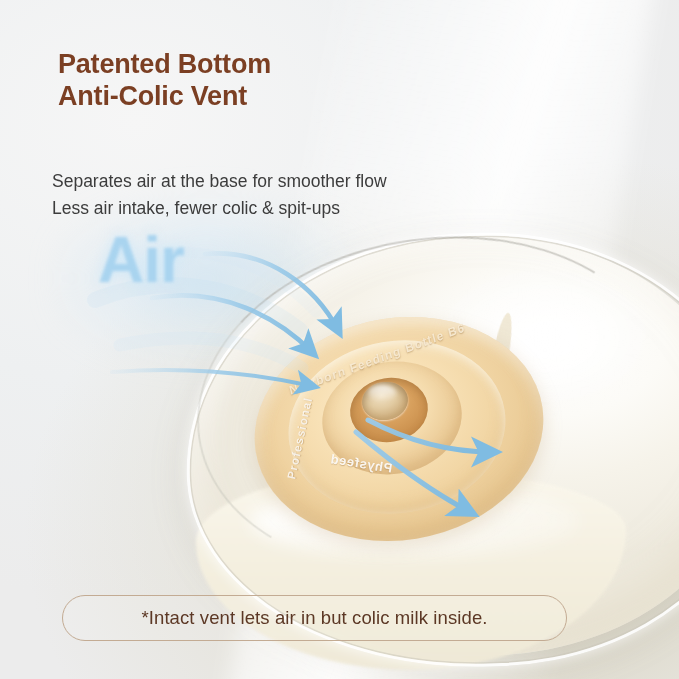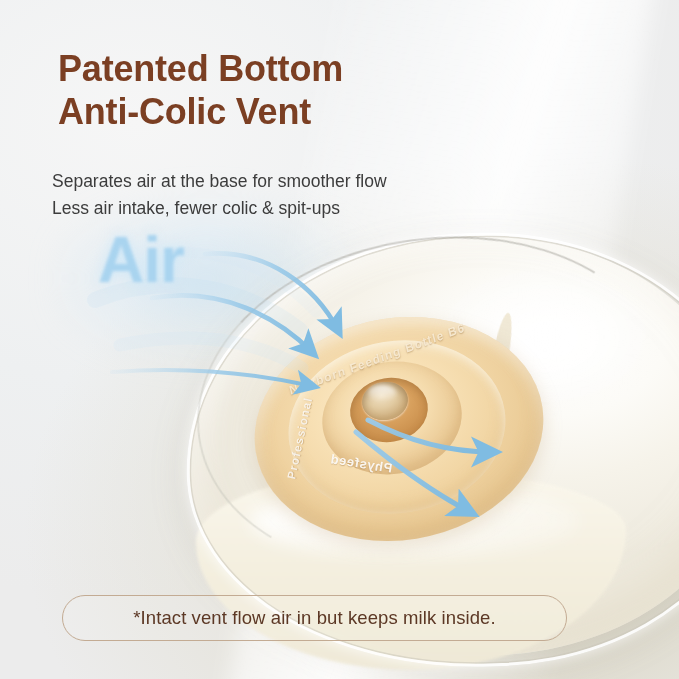--- a/index.html
+++ b/index.html
@@ -35,21 +35,21 @@
     width:56%;height:30%;
     background:radial-gradient(60% 60% at 40% 50%, rgba(193,223,244,0.55) 0%, rgba(205,230,246,0.22) 48%, rgba(255,255,255,0) 76%);
     filter:blur(14px);
     pointer-events:none;
   }
 
   
   .headline{
     position:absolute;left:58px;top:48px;
     width:560px;
-    font-size:36px;line-height:1.19;
+    font-size:27px;line-height:1.19;
     font-weight:700;
     letter-spacing:-0.2px;
     color:#7b3f23;
     white-space:pre-line;
   }
   .subline{
     position:absolute;left:52px;top:140px;
     width:580px;
     font-size:17.5px;line-height:1.52;
     font-weight:400;
@@ -335,16 +335,16 @@
     <g fill="none" stroke="url(#fadeBlue2)" stroke-width="5" stroke-linecap="round">
       <path d="M368,420 C406,440 448,452 492,452" marker-end="url(#ah)"></path>
       <path d="M356,432 C396,466 432,492 470,512" marker-end="url(#ah)"></path>
     </g>
   </svg>
 
   <div class="air-word-soft">Air</div>
   <div class="air-word">Air</div>
 
   <div class="caption">
-    <span>*Intact vent flow air in but keeps milk inside.</span>
+    <span>*Intact vent lets air in but colic milk inside.</span>
   </div>
 
 </div>
 
 </body></html>

